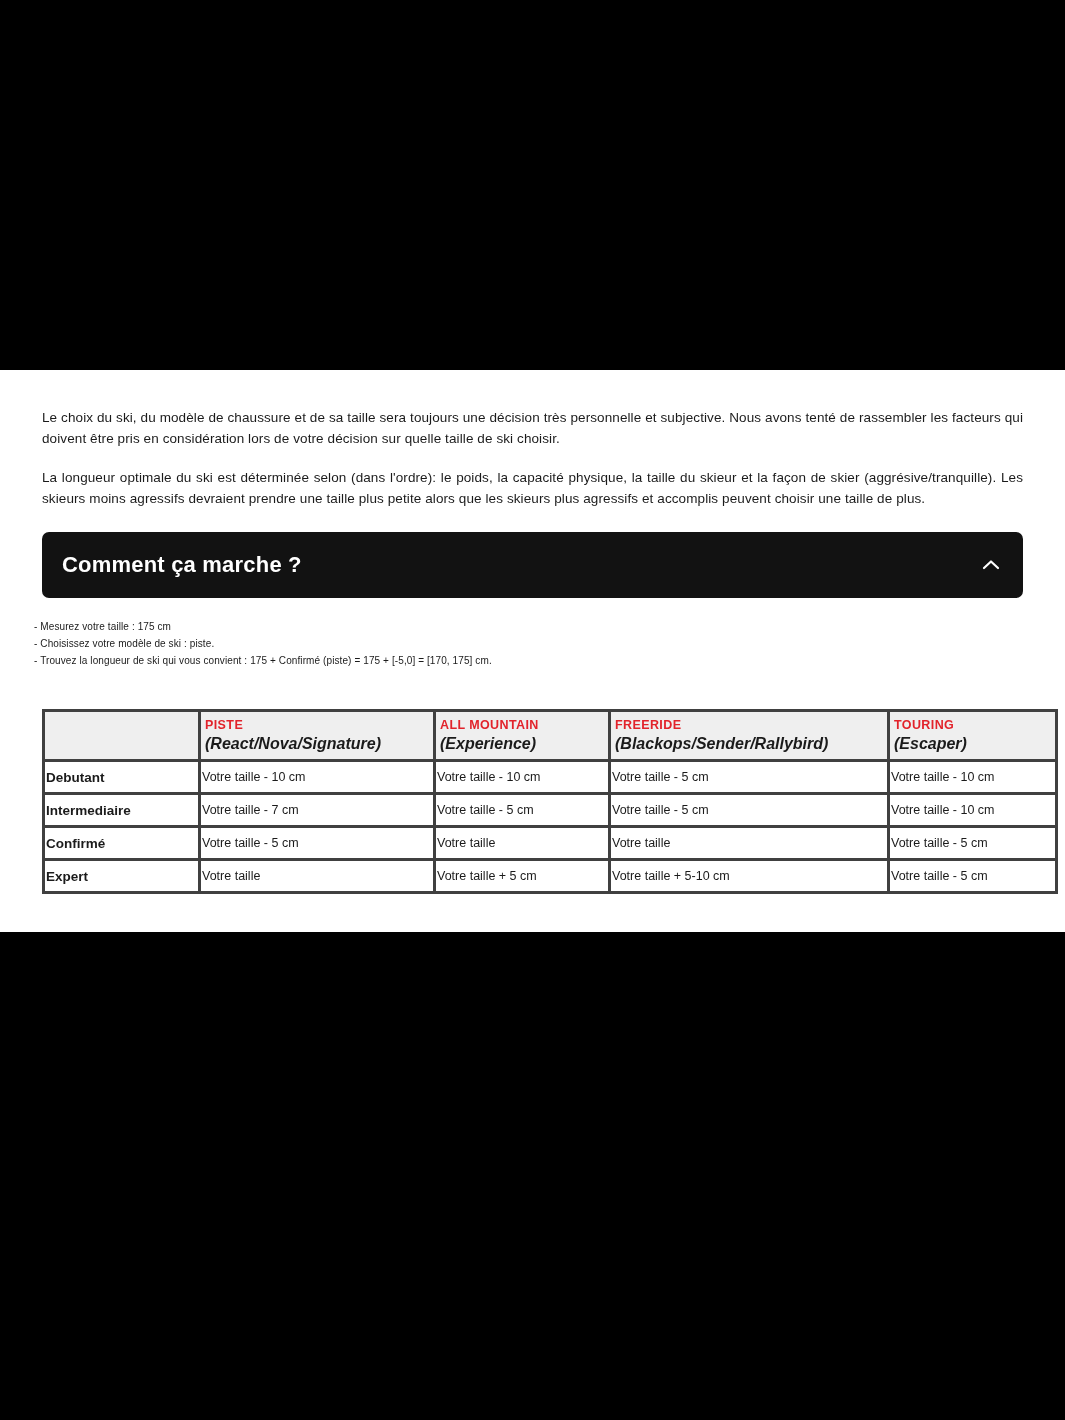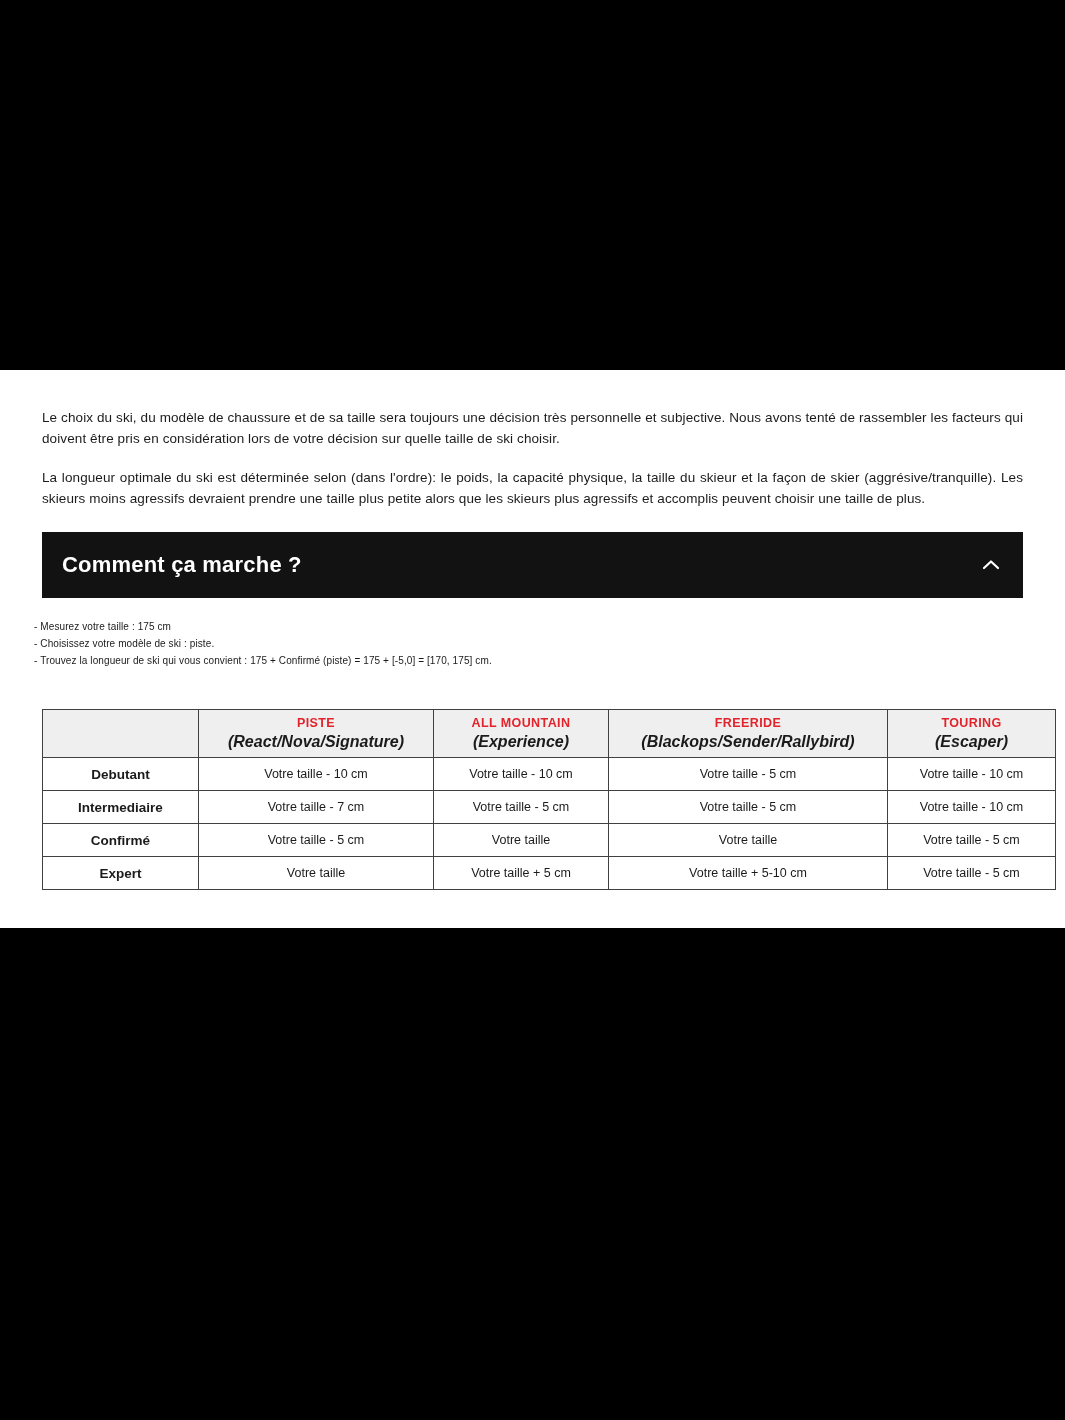--- a/index.html
+++ b/index.html
@@ -41,20 +41,21 @@
   .intro p:last-child { margin-bottom: 6px; }
 
   .accordion {
     margin: 22px 26px 0 26px;
     background: #121212;
     height: 66px;
     display: flex;
     align-items: center;
     justify-content: space-between;
     padding: 0 22px 0 20px;
+    border-radius: 7px;
   }
   .accordion-title {
     color: #ffffff;
     font-size: 22px;
     font-weight: bold;
     letter-spacing: 0.2px;
   }
   .chevron {
     width: 20px;
     height: 20px;
@@ -78,22 +79,22 @@
   .table-wrap {
     padding: 38px 26px 0 26px;
     background: #ffffff;
   }
   table.sizing {
     border-collapse: collapse;
     width: 1013px;
     table-layout: fixed;
   }
   table.sizing td, table.sizing th {
-    border: 1px solid #404040;
-    text-align: center;
+    border: 3px solid #404040;
+    text-align: left;
     vertical-align: middle;
   }
   table.sizing thead th {
     background: #efefef;
     height: 48px;
     padding: 6px 4px;
     font-weight: normal;
   }
   thead th.corner { background: #efefef; }
   .col-title {

